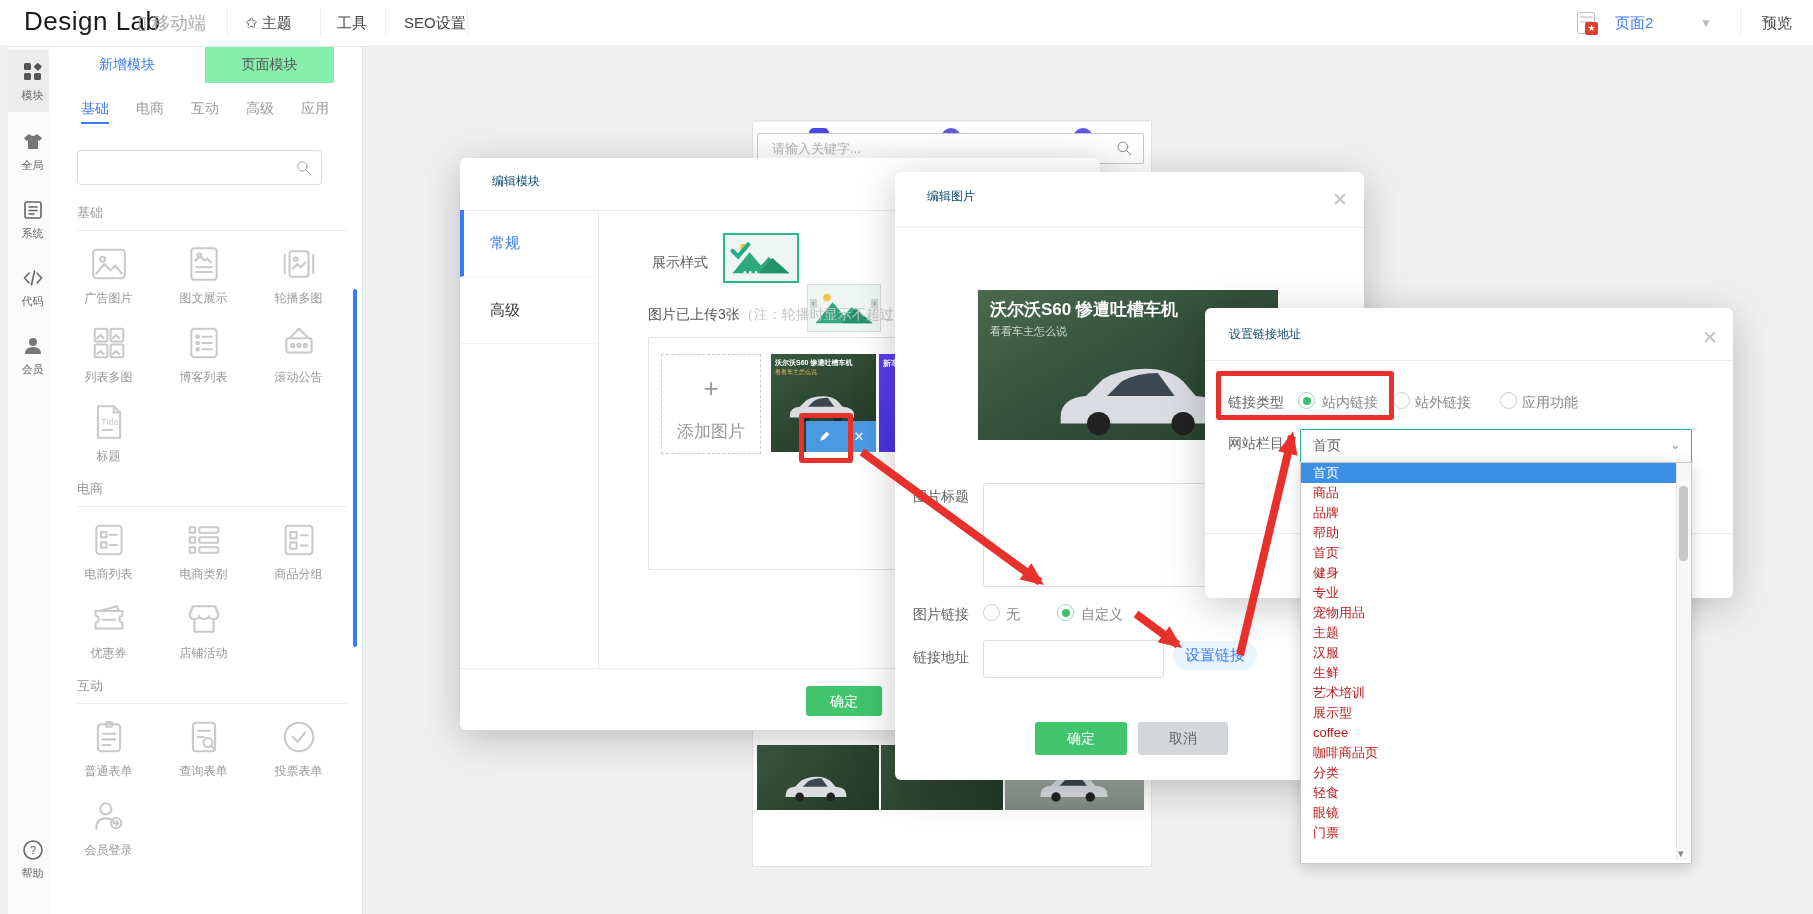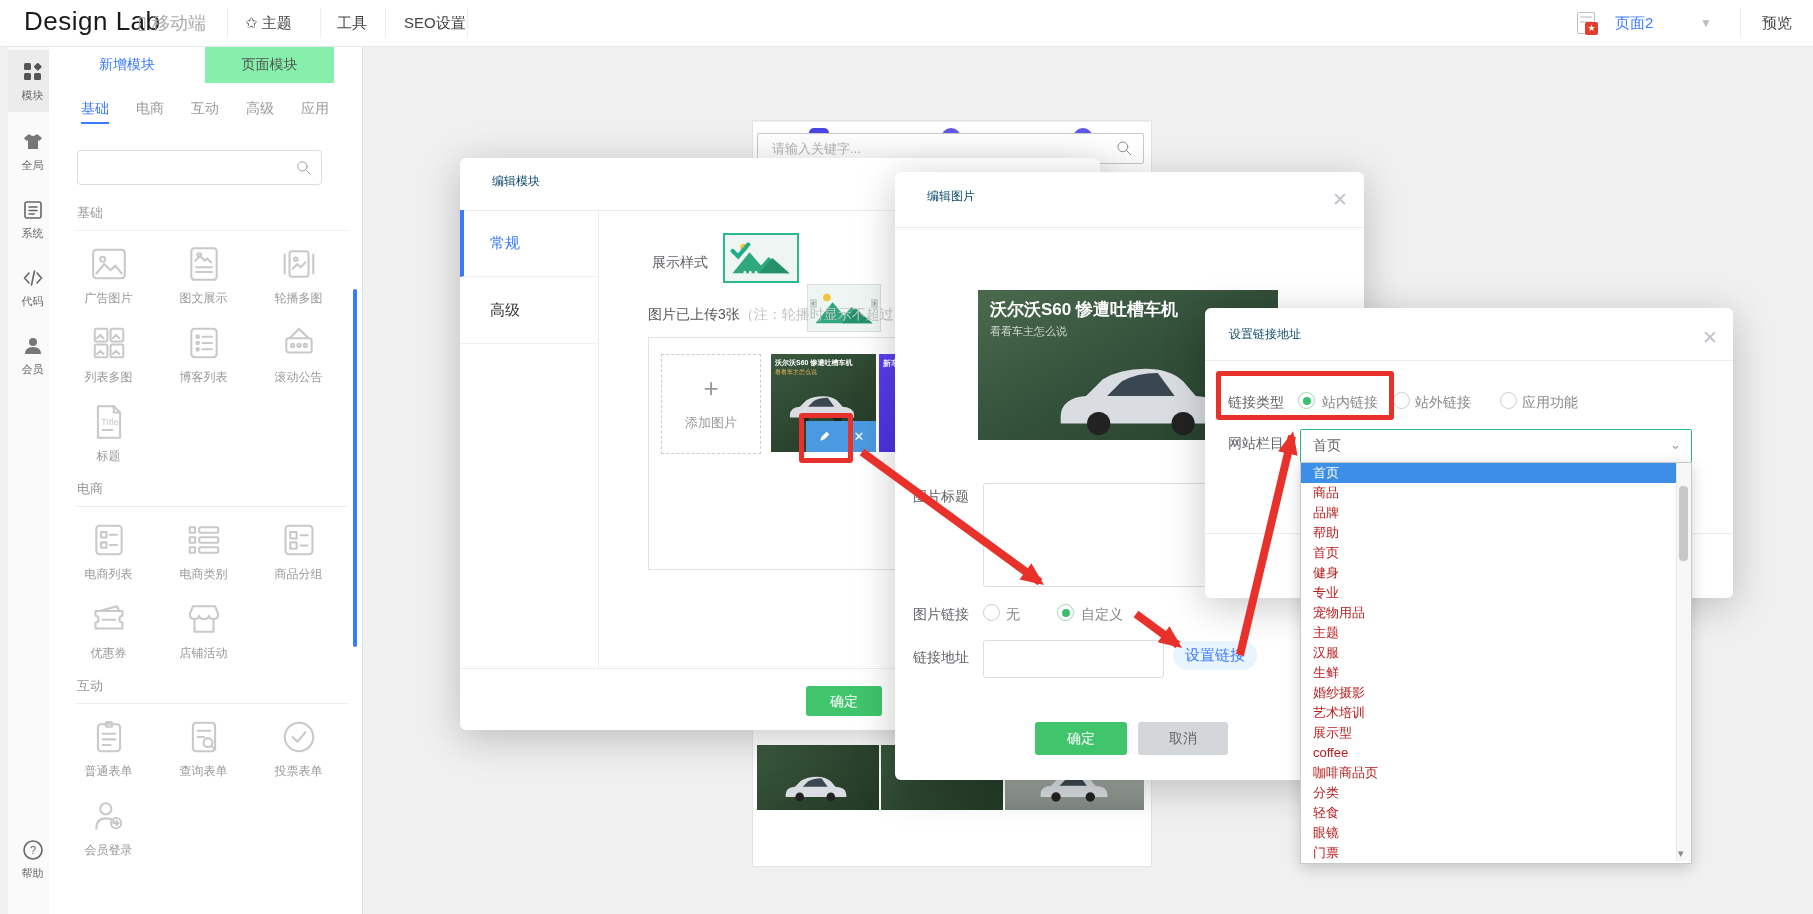--- a/index.html
+++ b/index.html
@@ -461,21 +461,21 @@
         </svg>
       <span style="position:absolute;left:2px;top:14px;background:#cfd6d2;color:#667;font-size:8px;padding:0 2px">‹</span>
       <span style="position:absolute;right:2px;top:14px;background:#cfd6d2;color:#667;font-size:8px;padding:0 2px">›</span>
     </div>
     <div class="abs" style="left:188px;top:148px;width:600px;white-space:nowrap;font-size:14px">
       <span style="color:#555">图片已上传3张</span><span style="color:#c3c3c3">（注：轮播时显示不超过</span>
     </div>
     <div class="abs upload-box">
       <div class="abs addbox">
         <div style="font-size:26px;color:#999;margin-top:18px">+</div>
-        <div style="font-size:13px;margin-top:10px">添加图片</div>
+        <div style="font-size:17px;margin-top:16px">添加图片</div>
       </div>
       <div class="abs imgthumb forest" style="left:122px">
         <div class="tinytitle">沃尔沃S60 惨遭吐槽车机</div>
         <div class="tinysub">看看车主怎么说</div>
         <svg width="74" height="36" viewBox="0 0 90 42" style="position:absolute;left:14px;top:34px">
             <use href="#i-car"></use>
           </svg>
         <div class="bluebar">
           <svg width="13" height="13" viewBox="0 0 24 24">
               <path d="M4 20 l3-8 9-9 5 5-9 9 z" fill="#fff" stroke="none"></path>
@@ -546,21 +546,20 @@
     <div class="dd-item">商品</div>
     <div class="dd-item">品牌</div>
     <div class="dd-item">帮助</div>
     <div class="dd-item">首页</div>
     <div class="dd-item">健身</div>
     <div class="dd-item">专业</div>
     <div class="dd-item">宠物用品</div>
     <div class="dd-item">主题</div>
     <div class="dd-item">汉服</div>
     <div class="dd-item">生鲜</div>
-    <div class="dd-item">婚纱摄影</div>
     <div class="dd-item">艺术培训</div>
     <div class="dd-item">展示型</div>
     <div class="dd-item">coffee</div>
     <div class="dd-item">咖啡商品页</div>
     <div class="dd-item">分类</div>
     <div class="dd-item">轻食</div>
     <div class="dd-item">眼镜</div>
     <div class="dd-item">门票</div>
     <div class="dd-scroll">
       <div class="dd-thumb"></div>

